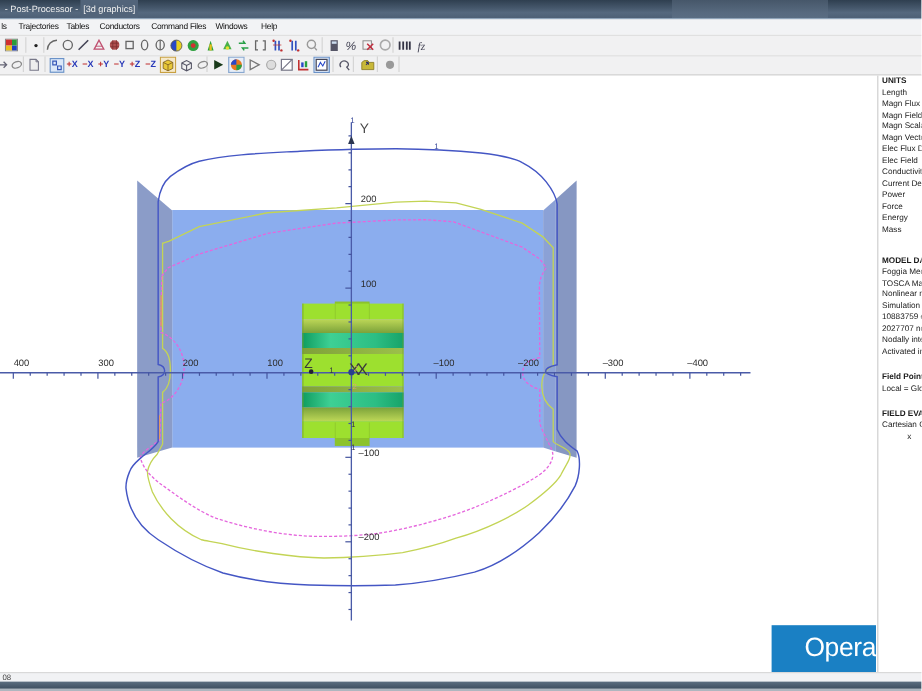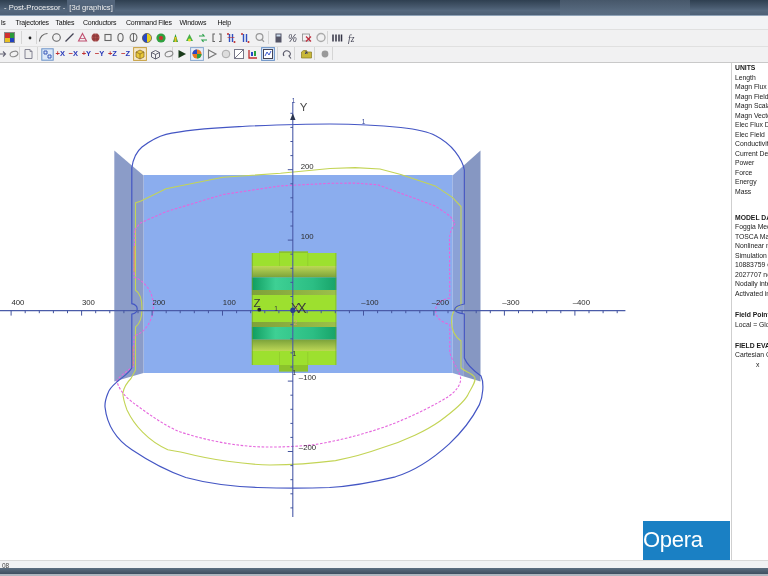--- a/index.html
+++ b/index.html
@@ -398,18 +398,18 @@
     <div style="font-weight:bold;white-space:nowrap">Field Point</div>
     <div style="white-space:nowrap">Local = Glob</div>
   </div>
 <div style="position:absolute;left:735px;top:340.5px;line-height:9.5px;font-size:6.8px;color:#1a1a1a">
     <div style="font-weight:bold;white-space:nowrap">FIELD EVAL</div>
     <div style="white-space:nowrap">Cartesian  C</div>
     <div style="white-space:nowrap"><span style="padding-left:21px">x</span></div>
   </div>
 
 <div style="position:absolute;left:643px;top:521px;width:87px;height:39px;background:#1a80c4;color:#fff;
- font-size:22px;text-align:left;line-height:38px;letter-spacing:-0.3px">Opera</div>
+ font-size:22px;text-align:right;line-height:38px;letter-spacing:-0.3px">Opera</div>
 
 <div style="position:absolute;left:0;top:560px;width:768px;height:8px;background:#f1f2f4;border-top:1px solid #d9d9d9">
  <span style="position:absolute;left:2px;top:0.5px;font-size:6.5px;color:#444">08</span>
   </div>
 <div style="position:absolute;left:0;top:568px;width:768px;height:6px;background:linear-gradient(180deg,#5c6e80,#3e4f60)"></div>
 <div style="position:absolute;left:0;top:574px;width:768px;height:2px;background:#aeb6bf"></div>
 </body></html>

